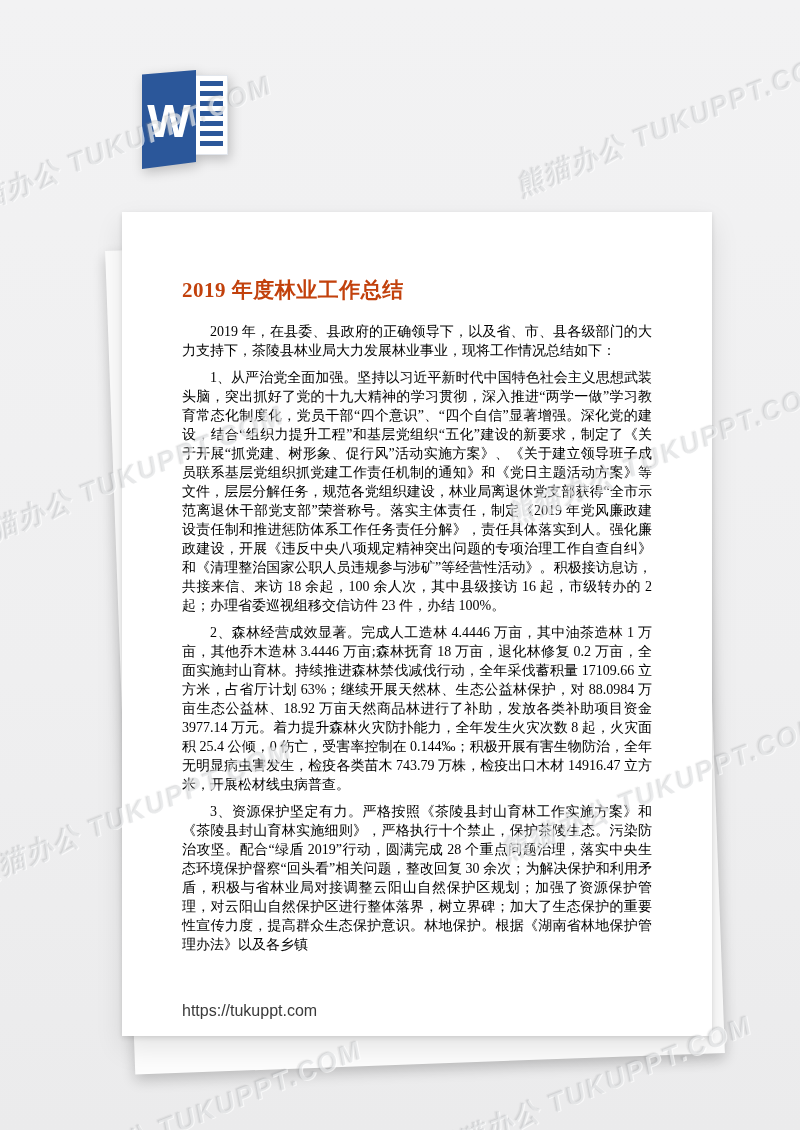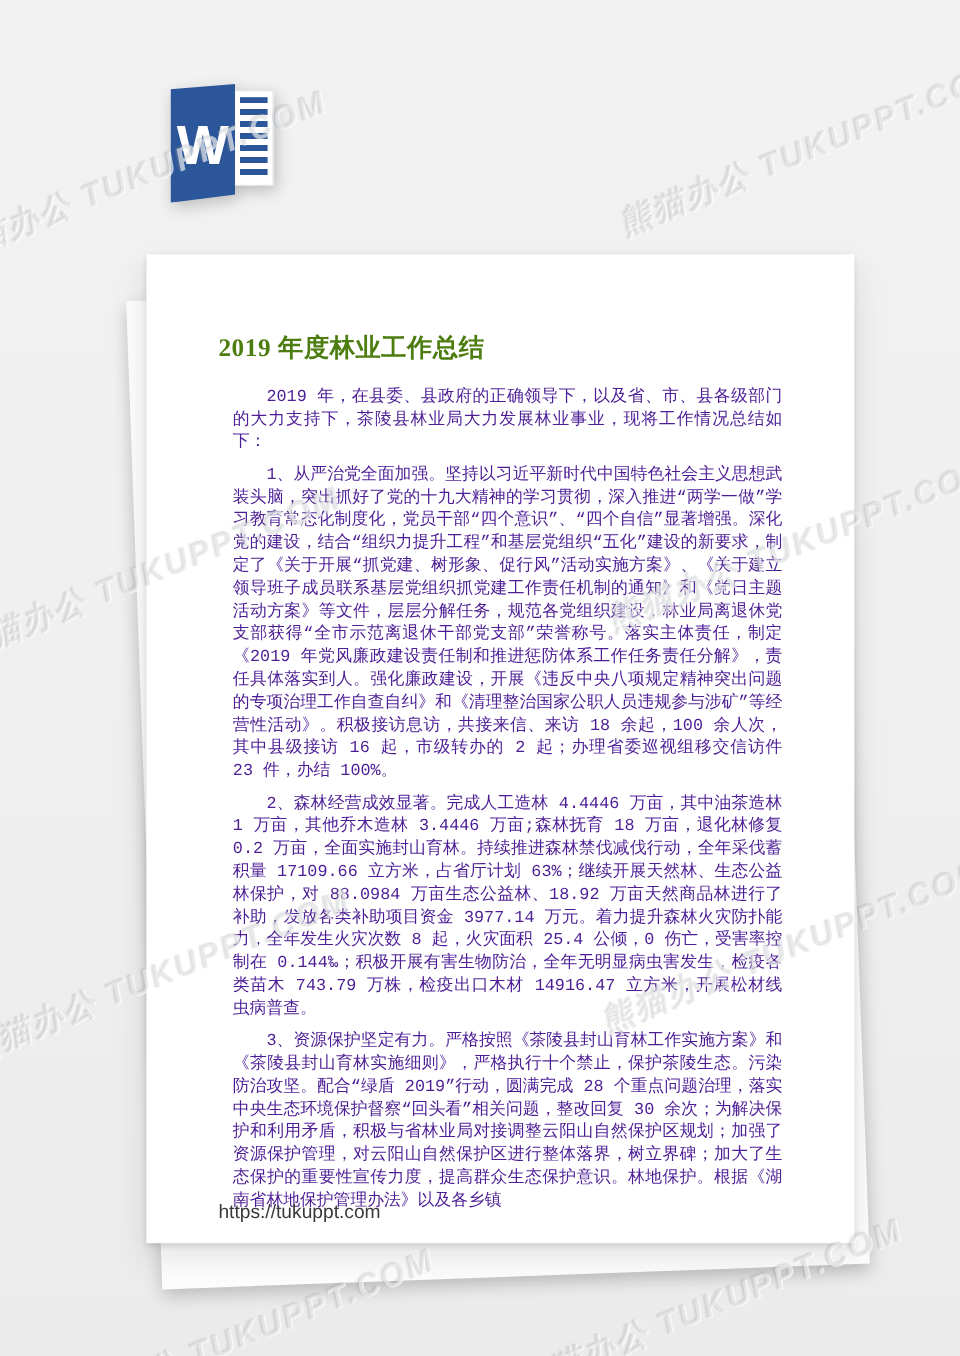--- a/index.html
+++ b/index.html
@@ -28,25 +28,25 @@
                 font-family:"Liberation Sans","DejaVu Sans",sans-serif; }
 
   
   .back-page { position:absolute; left:122px; top:212px; width:590px; height:824px;
                background:#fdfdfd; transform:translate(-2px,28px) rotate(-2.1deg);
                box-shadow:0 6px 14px rgba(0,0,0,0.20); }
   .doc-page { position:absolute; left:122px; top:212px; width:590px; height:824px;
               background:#ffffff; box-sizing:border-box; padding:64px 60px 0 60px;
               box-shadow:0 2px 5px rgba(0,0,0,0.12), 0 12px 26px rgba(0,0,0,0.10);
               overflow:hidden; }
-  .doc-heading { margin:0 0 18px 0; font-size:21px; font-weight:bold; color:#4d7c0f;
+  .doc-heading { margin:0 0 18px 0; font-size:21px; font-weight:bold; color:#c2410c;
                  font-family:"Liberation Serif","DejaVu Serif",serif; letter-spacing:0.5px; }
-  .doc-body p { margin:0 0 8px 12px; font-size:14px; line-height:19px; color:#4c1d95;
+  .doc-body p { margin:0 0 8px 0; font-size:14px; line-height:19px; color:#000000;
                 text-align:justify; text-indent:2em;
-                font-family:Liberation Mono, monospace; }
+                font-family:Liberation Serif, serif; }
   .doc-footer-url { position:absolute; left:60px; bottom:16px; font-size:16px; color:#3a3a3a;
                     font-family:"Liberation Sans",sans-serif; }
 
   
   .wm { position:absolute; transform:rotate(-22deg); white-space:nowrap;
         font:italic bold 27px "Liberation Sans",sans-serif; letter-spacing:2px;
         color:rgba(170,172,176,0.22);
         text-shadow:1px 1px 0 rgba(255,255,255,0.65), -1px -1px 1px rgba(120,120,125,0.12);
         z-index:40; pointer-events:none; }
 </style>

